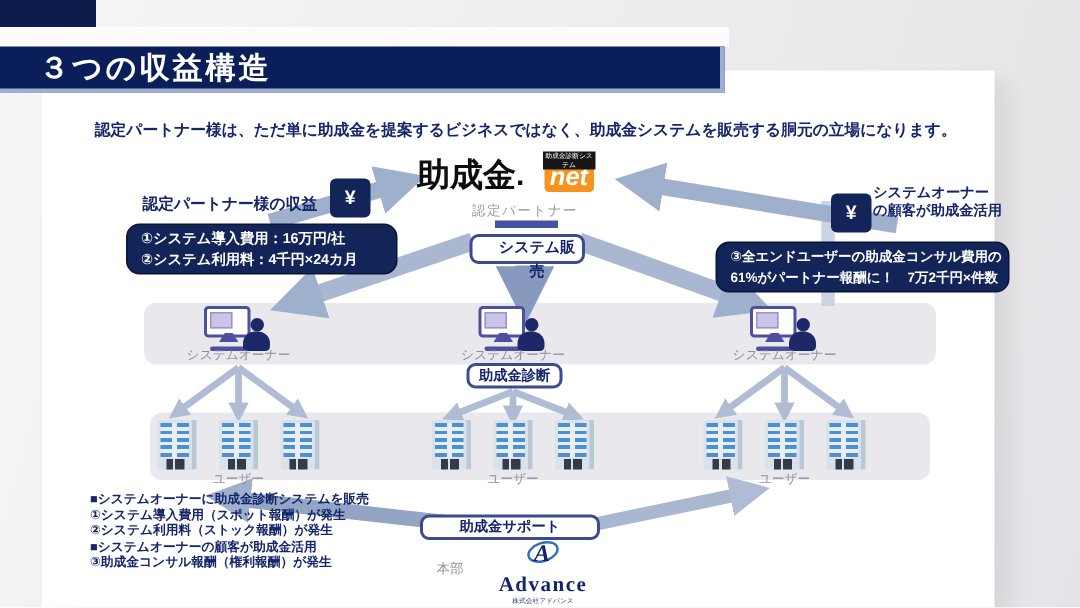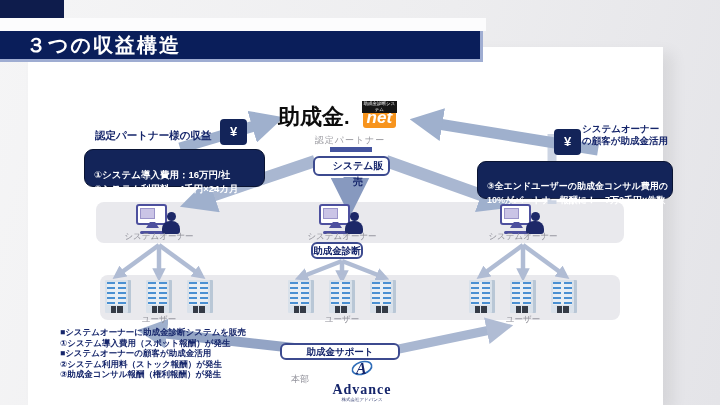--- a/index.html
+++ b/index.html
@@ -33,32 +33,32 @@
   .cert-label { position:absolute; left:300px; top:134px; width:100px; text-align:center;
                 font-size:9px; color:#9b9ba1; letter-spacing:1px; z-index:4; }
   .conn-bar { position:absolute; left:330px; top:147px; width:42px; height:5px; background:#44549f; z-index:3; }
 
   
   .yen { position:absolute; width:27px; height:26px; background:#132459; border-radius:4px;
          color:#fff; font-weight:bold; font-size:13px; text-align:center; line-height:26px; z-index:4; }
   .yen-left  { left:220px; top:119px; }
   .yen-right { left:554px; top:129px; }
   .nbox { position:absolute; background:#132459; border:1px solid #0a1433; border-radius:9px;
-          color:#fff; font-weight:bold; padding:18px 9px; white-space:nowrap; z-index:4; }
+          color:#fff; font-weight:bold; padding:3px 9px; white-space:nowrap; z-index:4; }
   .nbox-left  { left:84px;  top:149px; width:181px; height:34px; font-size:9.5px; line-height:13.5px; }
   .nbox-right { left:477px; top:161px; width:196px; height:34px; font-size:9px;  line-height:13.5px; }
   .side-heading { position:absolute; font-size:10.5px; font-weight:bold; color:#16266b; white-space:nowrap; z-index:4; }
   .heading-left { left:95px; top:129px; }
   .heading-right { left:582px; top:123px; font-size:9.5px; line-height:12px; }
 
   
   .wbox { position:absolute; background:#fff; border:2px solid #3c4a8f; border-radius:6px;
           color:#15256b; font-weight:bold; text-align:center; z-index:4; }
   .wbox-sales   { left:313px; top:156px; width:77px; height:20px; font-size:10px;  line-height:16px;padding-left:13px; }
-  .wbox-diag    { left:311px; top:242px; width:52px; height:17px; font-size:9.5px; line-height:13px; }
+  .wbox-diag    { left:311px; top:242px; width:64px; height:17px; font-size:9.5px; line-height:13px; }
   .wbox-support { left:280px; top:343px; width:120px; height:17px; font-size:9.5px; line-height:13px; }
 
   
   .band { position:absolute; background:#e9e9ed; border-radius:8px; z-index:2; }
   .band-owners { left:96px;  top:202px; width:528px; height:41px; }
   .band-users  { left:100px; top:275px; width:520px; height:45px; }
 
   
   .pc { position:absolute; width:46px; height:30px; top:204px; z-index:4; }
   .pc::before { content:""; position:absolute; left:4px; top:27px; width:24px; height:2.5px;
@@ -106,20 +106,21 @@
 
 <div id="stage">
 
   <div class="panel"></div>
   <div class="corner-block"></div>
   <div class="white-strip"></div>
   <div class="title-bar">
     <span>３つの収益構造</span>
   </div>
 
+  <div class="subtitle">認定パートナー様は、ただ単に助成金を提案するビジネスではなく、助成金システムを販売する胴元の立場になります。</div>
 
   <div class="band band-owners"></div>
   <div class="band band-users"></div>
 
   <svg class="arrow-layer" width="720" height="405" viewBox="0 0 720 405">
     <defs>
       <marker id="m-steel" markerWidth="3" markerHeight="3" refX="1.5" refY="1.5" orient="auto" markerUnits="strokeWidth">
           <path d="M0,0 L3,1.5 L0,3 z" fill="#8799bf"></path>
         </marker>
       <marker id="m-mid" markerWidth="3" markerHeight="3" refX="1.5" refY="1.5" orient="auto" markerUnits="strokeWidth">
@@ -163,21 +164,21 @@
     <div>②システム利用料：4千円×24カ月</div>
   </div>
 
   <div class="side-heading heading-right">
     <div>システムオーナー</div>
     <div>の顧客が助成金活用</div>
   </div>
   <div class="yen yen-right">¥</div>
   <div class="nbox nbox-right">
     <div>③全エンドユーザーの助成金コンサル費用の</div>
-    <div>10%がパートナー報酬に！　7万2千円×件数</div>
+    <div>61%がパートナー報酬に！　7万2千円×件数</div>
   </div>
 
   <div class="wbox wbox-sales">システム販売</div>
   <div class="wbox wbox-diag">助成金診断</div>
   <div class="wbox wbox-support">助成金サポート</div>
 
   <div class="pc" style="left:136px">
       <div class="monitor"></div>
       <div class="person"></div>
     </div>
@@ -208,22 +209,22 @@
   <div class="bgroup" style="left:469px">
     <div class="bldg b1"></div>
       <div class="bldg b2"></div>
       <div class="bldg b3"></div>
     <div class="ulabel">ユーザー</div>
   </div>
 
   <div class="notes">
     <div>■システムオーナーに助成金診断システムを販売</div>
     <div>①システム導入費用（スポット報酬）が発生</div>
+    <div>②システム利用料（ストック報酬）が発生</div>
     <div>■システムオーナーの顧客が助成金活用</div>
-    <div>②システム利用料（ストック報酬）が発生</div>
     <div>③助成金コンサル報酬（権利報酬）が発生</div>
   </div>
 
   <div class="hq-label">本部</div>
   <div class="advance">
     <svg width="26" height="20" viewBox="0 0 26 20">
       <ellipse cx="13" cy="9" rx="10" ry="6" fill="none" stroke="#2f6db8" stroke-width="1.6" transform="rotate(-18 13 9)"></ellipse>
       <text x="7" y="15" font-family="Liberation Serif, DejaVu Serif, serif" font-style="italic" font-weight="bold" font-size="16" fill="#15256b">A</text>
     </svg>
     <div class="advance-name">Advance</div>

